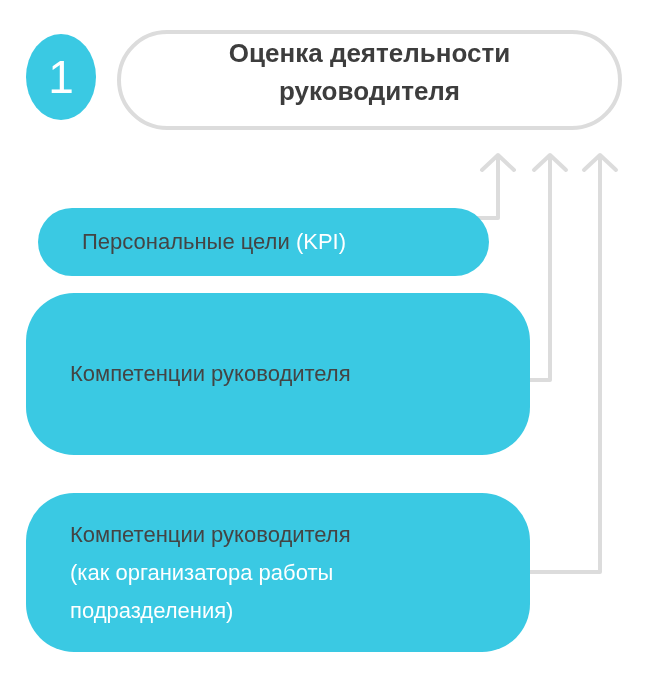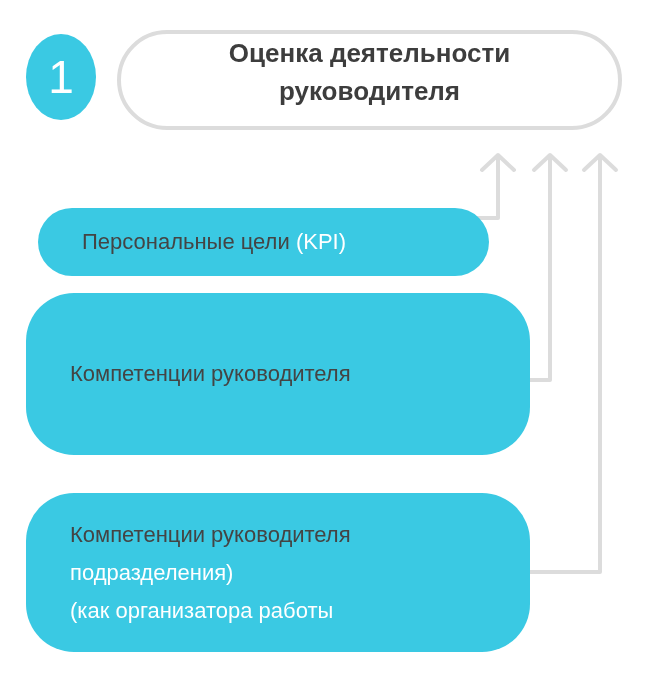--- a/index.html
+++ b/index.html
@@ -46,15 +46,15 @@
     <span class="white">(KPI)</span>
   </div>
 </div>
 
 <div class="box b2">
   <div>Компетенции руководителя</div>
 </div>
 
 <div class="box b3">
   <div>Компетенции руководителя</div>
+  <div class="white">(как организатора работы</div>
   <div class="white">подразделения)</div>
-  <div class="white">(как организатора работы</div>
 </div>
 
 </body></html>

